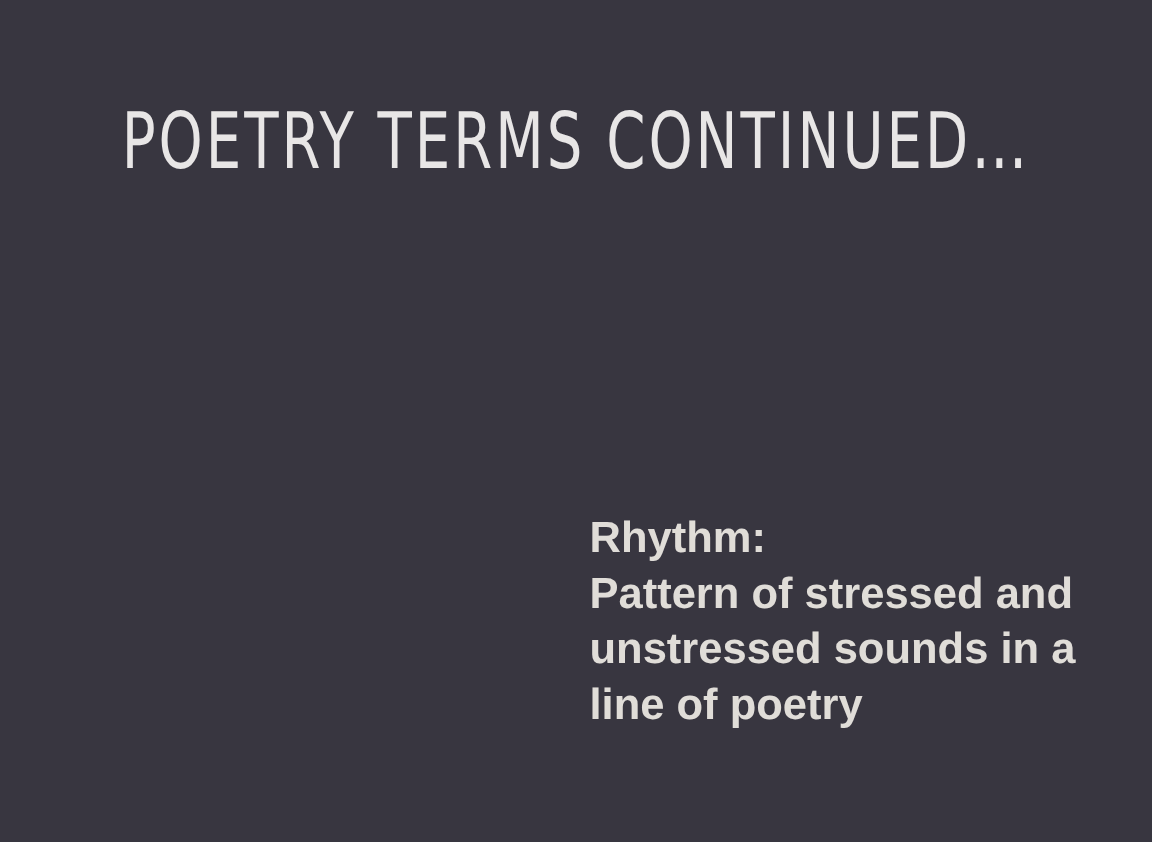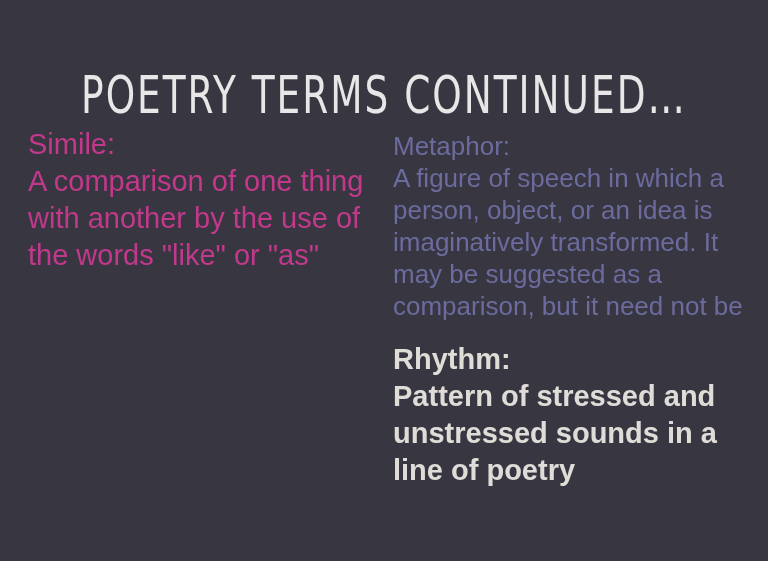--- a/index.html
+++ b/index.html
@@ -86,23 +86,19 @@
     font-weight: bold;
   }
 </style>
 </head>
 <body>
 
 <div class="slide">
 
   <h1 class="slide-title">POETRY TERMS CONTINUED…</h1>
 
-  <div class="term-block term-simile">Simile:
-A comparison of one thing with another by the use of the words "like" or "as"</div>
 
-  <div class="term-block term-metaphor">Metaphor:
-A figure of speech in which a person, object, or an idea is imaginatively transformed. It may be suggested as a comparison, but it need not be</div>
 
 
   <div class="term-block term-rhythm">Rhythm:
 Pattern of stressed and unstressed sounds in a line of poetry</div>
 
 </div>
 
 </body></html>

